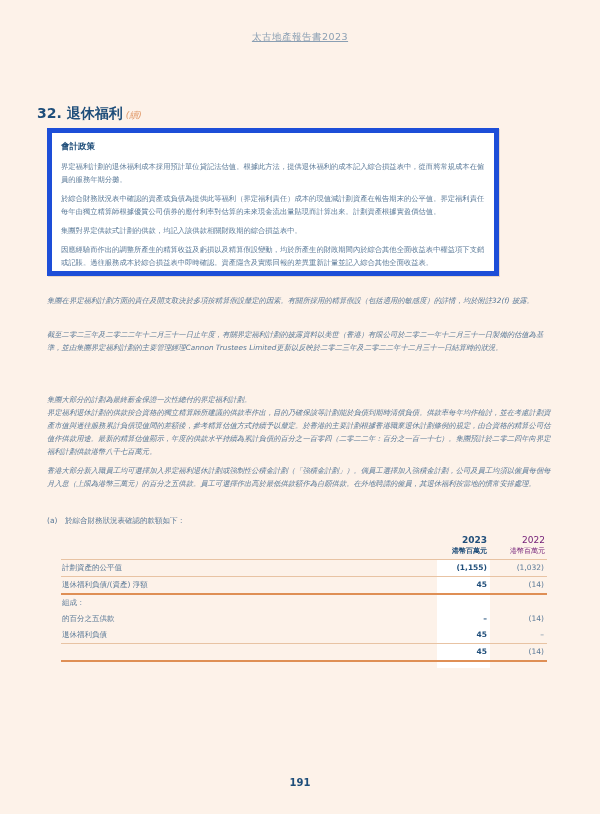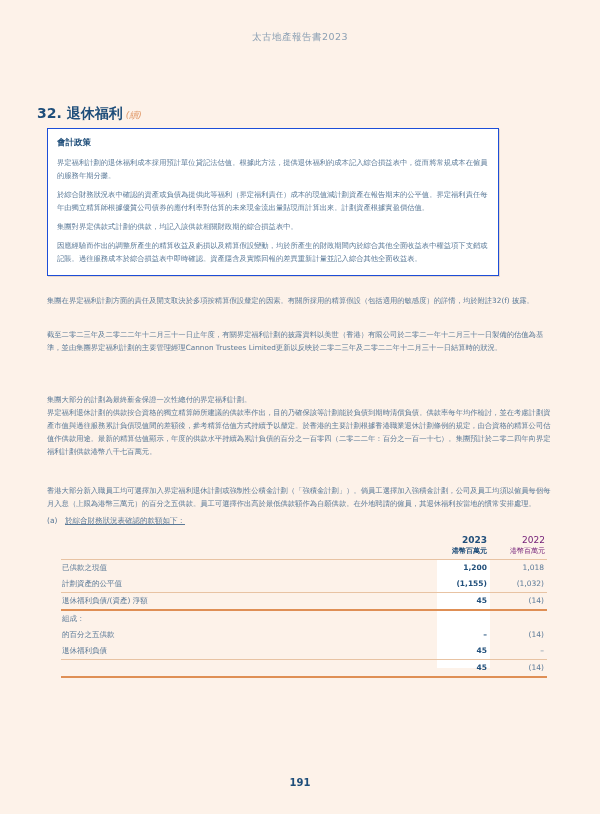--- a/index.html
+++ b/index.html
@@ -5,37 +5,37 @@
   html, body { margin: 0; padding: 0; }
   body {
     width: 600px; height: 814px; overflow: hidden;
     background: #fdf2e9;
     font-family: "DejaVu Sans", "Liberation Sans", sans-serif;
     color: #4f6f8f;
     position: relative;
   }
   .running-head {
     position: absolute; top: 31px; left: 0; width: 600px;
-    text-align: center; font-size: 9.5px; color: #8a9fb3; letter-spacing: 0.5px;
+    text-align: center; font-size: 9.5px; color: #8a9fb3; letter-spacing: 0.5px; text-decoration: underline;
   }
   .section-title {
     position: absolute; top: 105px; left: 37px;
     font-size: 14px; font-weight: bold; color: #1f4e7a;
   }
   .section-title .cont { font-size: 9px; font-style: italic; font-weight: normal; color: #e19a6a; margin-left: 3px; }
   .policy-box {
     position: absolute; top: 128px; left: 47px; width: 452px; height: 148px;
-    background: #ffffff; border: 1px solid #1d4ed8; box-shadow: 1px 1px 0 #ead7c8;
+    background: #ffffff; border: 5px solid #1d4ed8; box-shadow: 1px 1px 0 #ead7c8;
     padding: 8px 9px; box-sizing: border-box;
   }
   .policy-box h3 { margin: 0 0 7px 0; font-size: 8.5px; font-weight: bold; color: #1f4e7a; }
   .policy-box p { margin: 0 0 6px 0; font-size: 7.3px; line-height: 13px; color: #5b7a98; }
   .body-text { position: absolute; left: 47px; width: 506px; }
-  .body-text p { margin: 0; font-size: 7.3px; line-height: 13px; color: #5b7a98; }
-  .item-a { position: absolute; top: 516px; left: 47px; font-size: 7.5px; color: #5b7a98; text-decoration: underline; }
+  .body-text p { margin: 0; font-size: 7.3px; line-height: 13px; color: #5b7a98; font-style: italic; }
+  .item-a { position: absolute; top: 516px; left: 47px; font-size: 7.5px; color: #5b7a98; }
   .item-a .lbl { display: inline-block; width: 18px; }
   .table {
     position: absolute; top: 535px; left: 61px; width: 486px;
   }
   .col-hl {
     position: absolute; top: 560px; left: 437px; width: 53px; height: 108px; background: #ffffff;
   }
   .thead { position: relative; height: 24px; }
   .thead .y23 { position: absolute; right: 60px; top: 0; text-align: right; font-weight: bold; color: #1f4e7a; }
   .thead .y22 { position: absolute; right: 2px; top: 0; text-align: right; color: #701a75; }
@@ -76,21 +76,21 @@
 </div>
 <div class="body-text" style="top:328px;">
   <p>截至二零二三年及二零二二年十二月三十一日止年度，有關界定福利計劃的披露資料以美世（香港）有限公司於二零二一年十二月三十一日製備的估值為基準，並由集團界定福利計劃的主要管理經理Cannon Trustees Limited更新以反映於二零二三年及二零二二年十二月三十一日結算時的狀況。</p>
 </div>
 <div class="body-text" style="top:393px;">
   <p>集團大部分的計劃為最終薪金保證一次性總付的界定福利計劃。</p>
 </div>
 <div class="body-text" style="top:406px;">
   <p>界定福利退休計劃的供款按合資格的獨立精算師所建議的供款率作出，目的乃確保該等計劃能於負債到期時清償負債。供款率每年均作檢討，並在考慮計劃資產市值與過往服務累計負債現值間的差額後，參考精算估值方式持續予以釐定。於香港的主要計劃根據香港職業退休計劃條例的規定，由合資格的精算公司估值作供款用途。最新的精算估值顯示，年度的供款水平持續為累計負債的百分之一百零四（二零二二年：百分之一百一十七）。集團預計於二零二四年向界定福利計劃供款港幣八千七百萬元。</p>
 </div>
-<div class="body-text" style="top:464px;margin-top:20px;">
+<div class="body-text" style="top:464px;">
   <p>香港大部分新入職員工均可選擇加入界定福利退休計劃或強制性公積金計劃（「強積金計劃」）。倘員工選擇加入強積金計劃，公司及員工均須以僱員每個每月入息（上限為港幣三萬元）的百分之五供款。員工可選擇作出高於最低供款額作為自願供款。在外地聘請的僱員，其退休福利按當地的慣常安排處理。</p>
 </div>
 
 <div class="item-a">
   <span class="lbl">(a)</span><span>於綜合財務狀況表確認的款額如下：</span>
 </div>
 
 <div class="col-hl"></div>
 
 <div class="table">
@@ -98,25 +98,20 @@
     <div class="y23">
       <div class="yr">2023</div>
       <div class="unit">港幣百萬元</div>
     </div>
     <div class="y22">
       <div class="yr">2022</div>
       <div class="unit">港幣百萬元</div>
     </div>
   </div>
   <div class="rule-thin"></div>
-  <div class="row">
-    <span class="label">已供款之現值</span>
-    <span class="v23">1,200</span>
-    <span class="v22">1,018</span>
-  </div>
   <div class="row">
     <span class="label">計劃資產的公平值</span>
     <span class="v23">(1,155)</span>
     <span class="v22">(1,032)</span>
   </div>
   <div class="rule-thin"></div>
   <div class="row">
     <span class="label">退休福利負債/(資產) 淨額</span>
     <span class="v23">45</span>
     <span class="v22">(14)</span>

